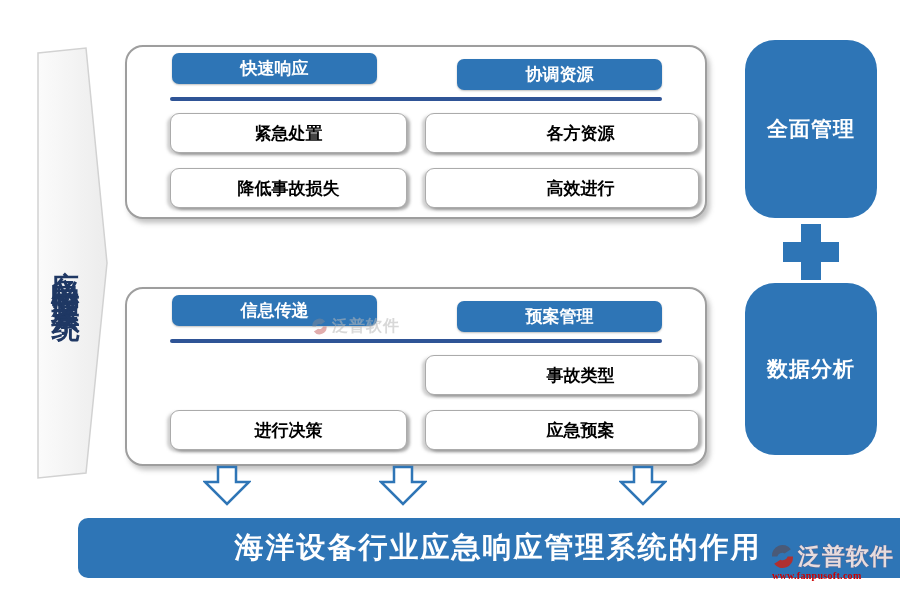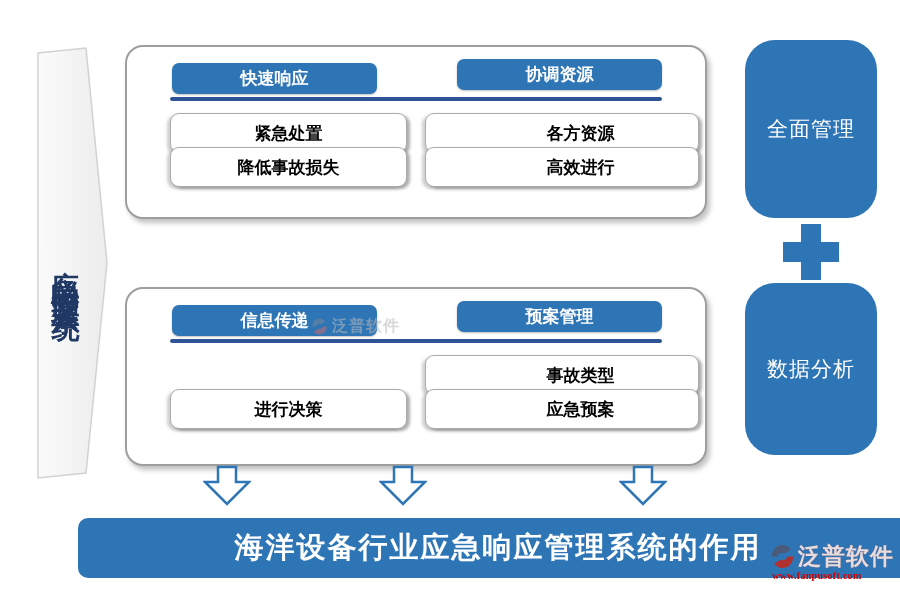--- a/index.html
+++ b/index.html
@@ -22,39 +22,39 @@
     box-shadow:3px 4px 5px rgba(120,120,120,.45);
   }
   .panel.top{top:45px;height:170px;}
   .panel.bottom{top:287px;height:175px;}
   .col-header{
     position:absolute;width:205px;height:31px;border-radius:7px;
     background:#2E75B6;color:#fff;font-size:17px;font-weight:700;
     display:flex;align-items:center;justify-content:center;
     box-shadow:0 1px 2px rgba(0,0,0,.25);
   }
-  .col-header.c1{left:45px;top:16px;}
+  .col-header.c1{left:45px;top:6px;}
   .col-header.c2{left:330px;top:12px;}
   .header-underline{
     position:absolute;left:43px;top:50px;width:492px;height:4px;
     background:#2F5496;border-radius:2px;
   }
   .item-box{
     position:absolute;width:235px;height:38px;background:#fff;
     border:1px solid #ababab;border-radius:9px;
     box-shadow:3px 2px 3px rgba(110,110,110,.55),-3px 2px 3px rgba(150,150,150,.45);
     display:flex;align-items:center;justify-content:center;
     font-size:17px;font-weight:700;color:#000;
   }
-  .item-box.r1{top:66px;} .item-box.r2{top:100px;}
+  .item-box.r1{top:66px;} .item-box.r2{top:121px;}
   .item-box.c1{left:43px;} .item-box.c2{left:298px;padding-left:37px;}
   
   .side-block{
     position:absolute;left:745px;width:132px;background:#2E75B6;
-    border-radius:30px;color:#fff;font-size:21px;font-weight:400;
+    border-radius:30px;color:#fff;font-size:21px;font-weight:700;
     display:flex;align-items:center;justify-content:center;letter-spacing:1px;
   }
   .side-block.top{top:40px;height:178px;}
   .side-block.bottom{top:283px;height:172px;}
   .plus-svg{position:absolute;left:783px;top:224px;}
   
   .down-arrow-svg{position:absolute;top:465px;}
   .down-arrow-svg.a1{left:203px;} .down-arrow-svg.a2{left:379px;} .down-arrow-svg.a3{left:619px;}
   
   .footer-banner{

